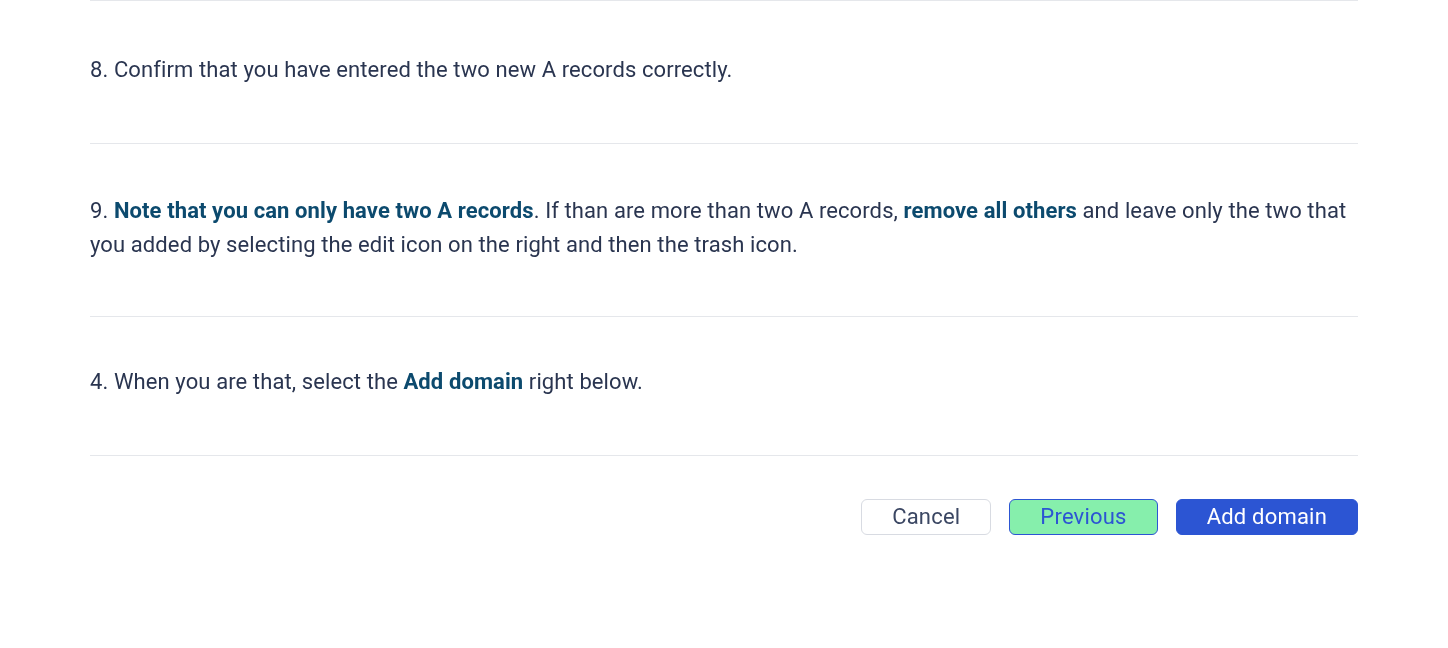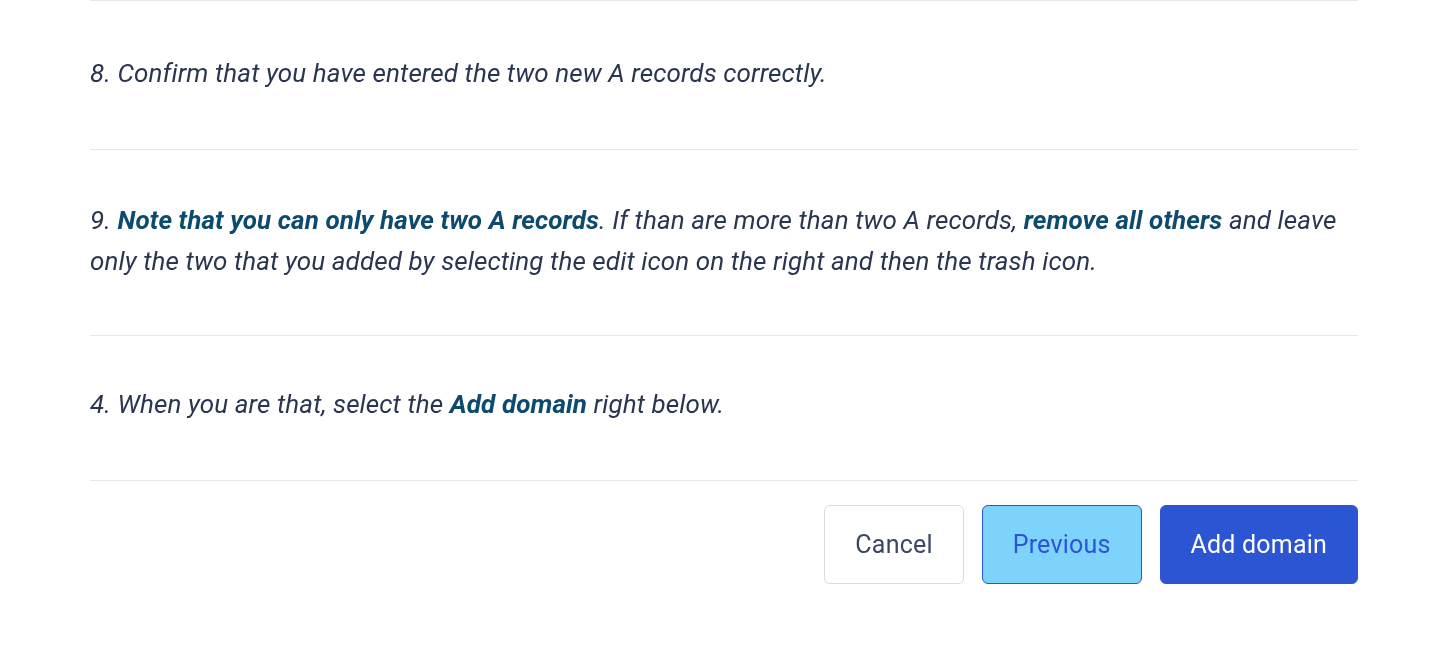--- a/index.html
+++ b/index.html
@@ -17,58 +17,58 @@
     width: 100%;
   }
   .divider {
     border: none;
     border-top: 1px solid #e5e7eb;
     margin: 0;
     width: 100%;
   }
   .step {
     padding: 48px 0 52px 0;
-    font-size: 26px;
+    font-size: 22px;
     line-height: 1.55;
     color: #2a3550;
     letter-spacing: 0.1px;
-    font-style: italic;
   }
   .step .num {
     color: #2a3550;
   }
   .step strong {
     font-weight: 700;
     color: #0c4a6e;
   }
   .step-8 { padding-top: 52px; padding-bottom: 56px; }
   .step-9 { padding-top: 50px; padding-bottom: 54px; }
   .step-10 { padding-top: 48px; padding-bottom: 56px; }
   .button-row {
     display: flex;
     justify-content: flex-end;
     gap: 18px;
     padding: 24px 0 0 0;
   }
   .btn {
-    font-size: 25px;
+    font-size: 22px;
     line-height: 1;
-    padding: 26px 30px;
+    padding: 6px 30px;
     border-radius: 6px;
     cursor: pointer;
     font-family: inherit;
     letter-spacing: 0.2px;
+    margin-top: 19px;
   }
   .btn-cancel {
     background: #ffffff;
     color: #3b4763;
     border: 1px solid #d8dbe2;
   }
   .btn-prev {
-    background: #7dd3fc;
+    background: #86efac;
     color: #2c55d3;
     border: 1.5px solid #2c55d3;
   }
   .btn-primary {
     background: #2c55d3;
     color: #ffffff;
     border: 1px solid #2c55d3;
   }
 </style>
 </head>

